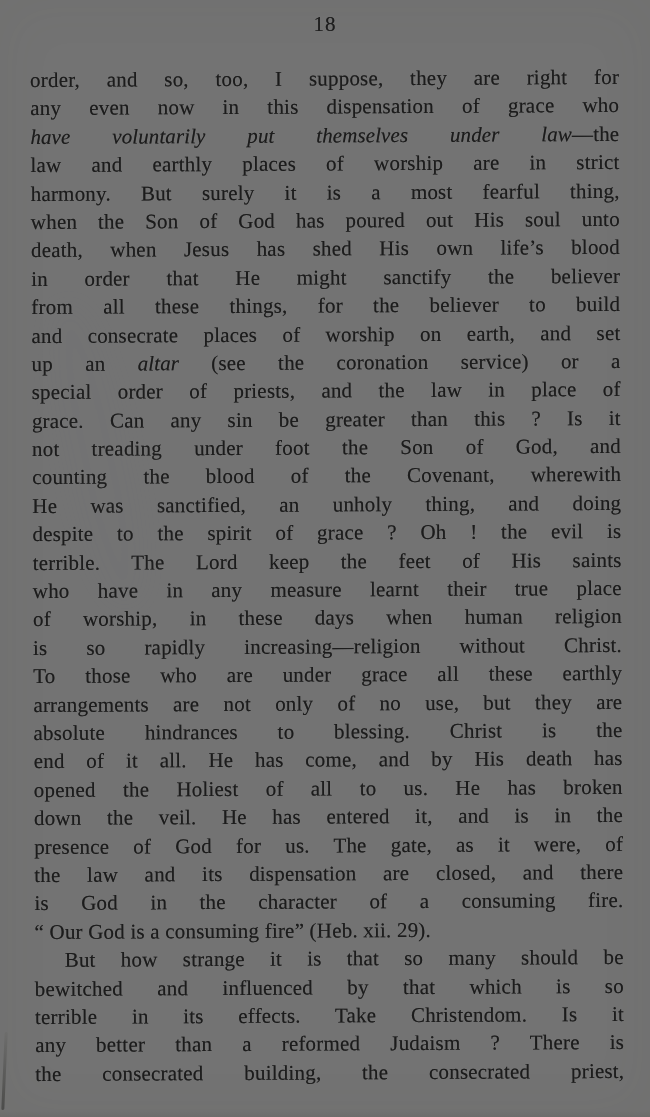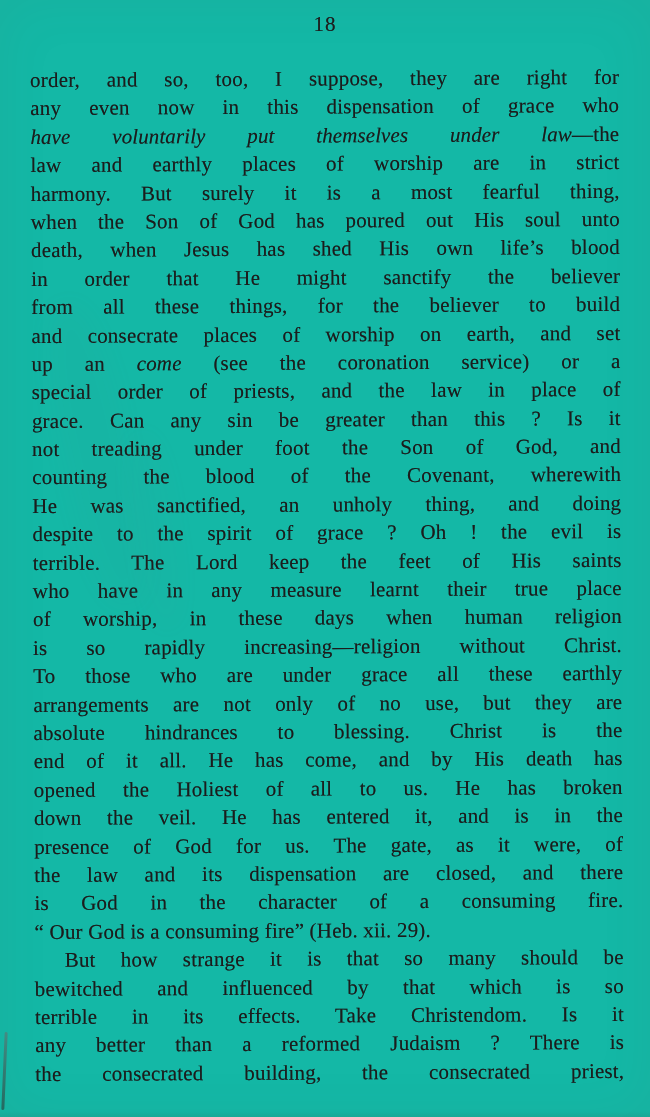--- a/index.html
+++ b/index.html
@@ -97,36 +97,36 @@
     left: 0;
     bottom: 0;
     width: 100%;
     height: 6px;
     background: linear-gradient(rgba(0,0,0,0), rgba(70,65,55,0.10));
   }
 </style>
 </head>
 <body>
 
-<div class="page" style="background: #14b8a6;">
+<div class="page" style="background: #737373;">
 
   <div class="page-number">18</div>
 
   <div class="text-block" style="color: rgb(28, 28, 28);">
       <div class="line"><span>order, and so, too, I suppose, they are right for</span></div>
       <div class="line"><span>any even now in this dispensation of grace who</span></div>
       <div class="line"><em>have voluntarily put themselves under law</em><span>—the</span></div>
       <div class="line"><span>law and earthly places of worship are in strict</span></div>
       <div class="line"><span>harmony.  But surely it is a most fearful thing,</span></div>
       <div class="line"><span>when the Son of God has poured out His soul unto</span></div>
       <div class="line"><span>death, when Jesus has shed His own life’s blood</span></div>
       <div class="line"><span>in order that He might sanctify the believer</span></div>
       <div class="line"><span>from all these things, for the believer to build</span></div>
       <div class="line"><span>and consecrate places of worship on earth, and set</span></div>
-      <div class="line"><span>up an </span><em>come</em><span> (see the coronation service) or a</span></div>
+      <div class="line"><span>up an </span><em>altar</em><span> (see the coronation service) or a</span></div>
       <div class="line"><span>special order of priests, and the law in place of</span></div>
       <div class="line"><span>grace.  Can any sin be greater than this ?  Is it</span></div>
       <div class="line"><span>not treading under foot the Son of God, and</span></div>
       <div class="line"><span>counting the blood of the Covenant, wherewith</span></div>
       <div class="line"><span>He was sanctified, an unholy thing, and doing</span></div>
       <div class="line"><span>despite to the spirit of grace ?  Oh ! the evil is</span></div>
       <div class="line"><span>terrible.  The Lord keep the feet of His saints</span></div>
       <div class="line"><span>who have in any measure learnt their true place</span></div>
       <div class="line"><span>of worship, in these days when human religion</span></div>
       <div class="line"><span>is so rapidly increasing—religion without Christ.</span></div>

